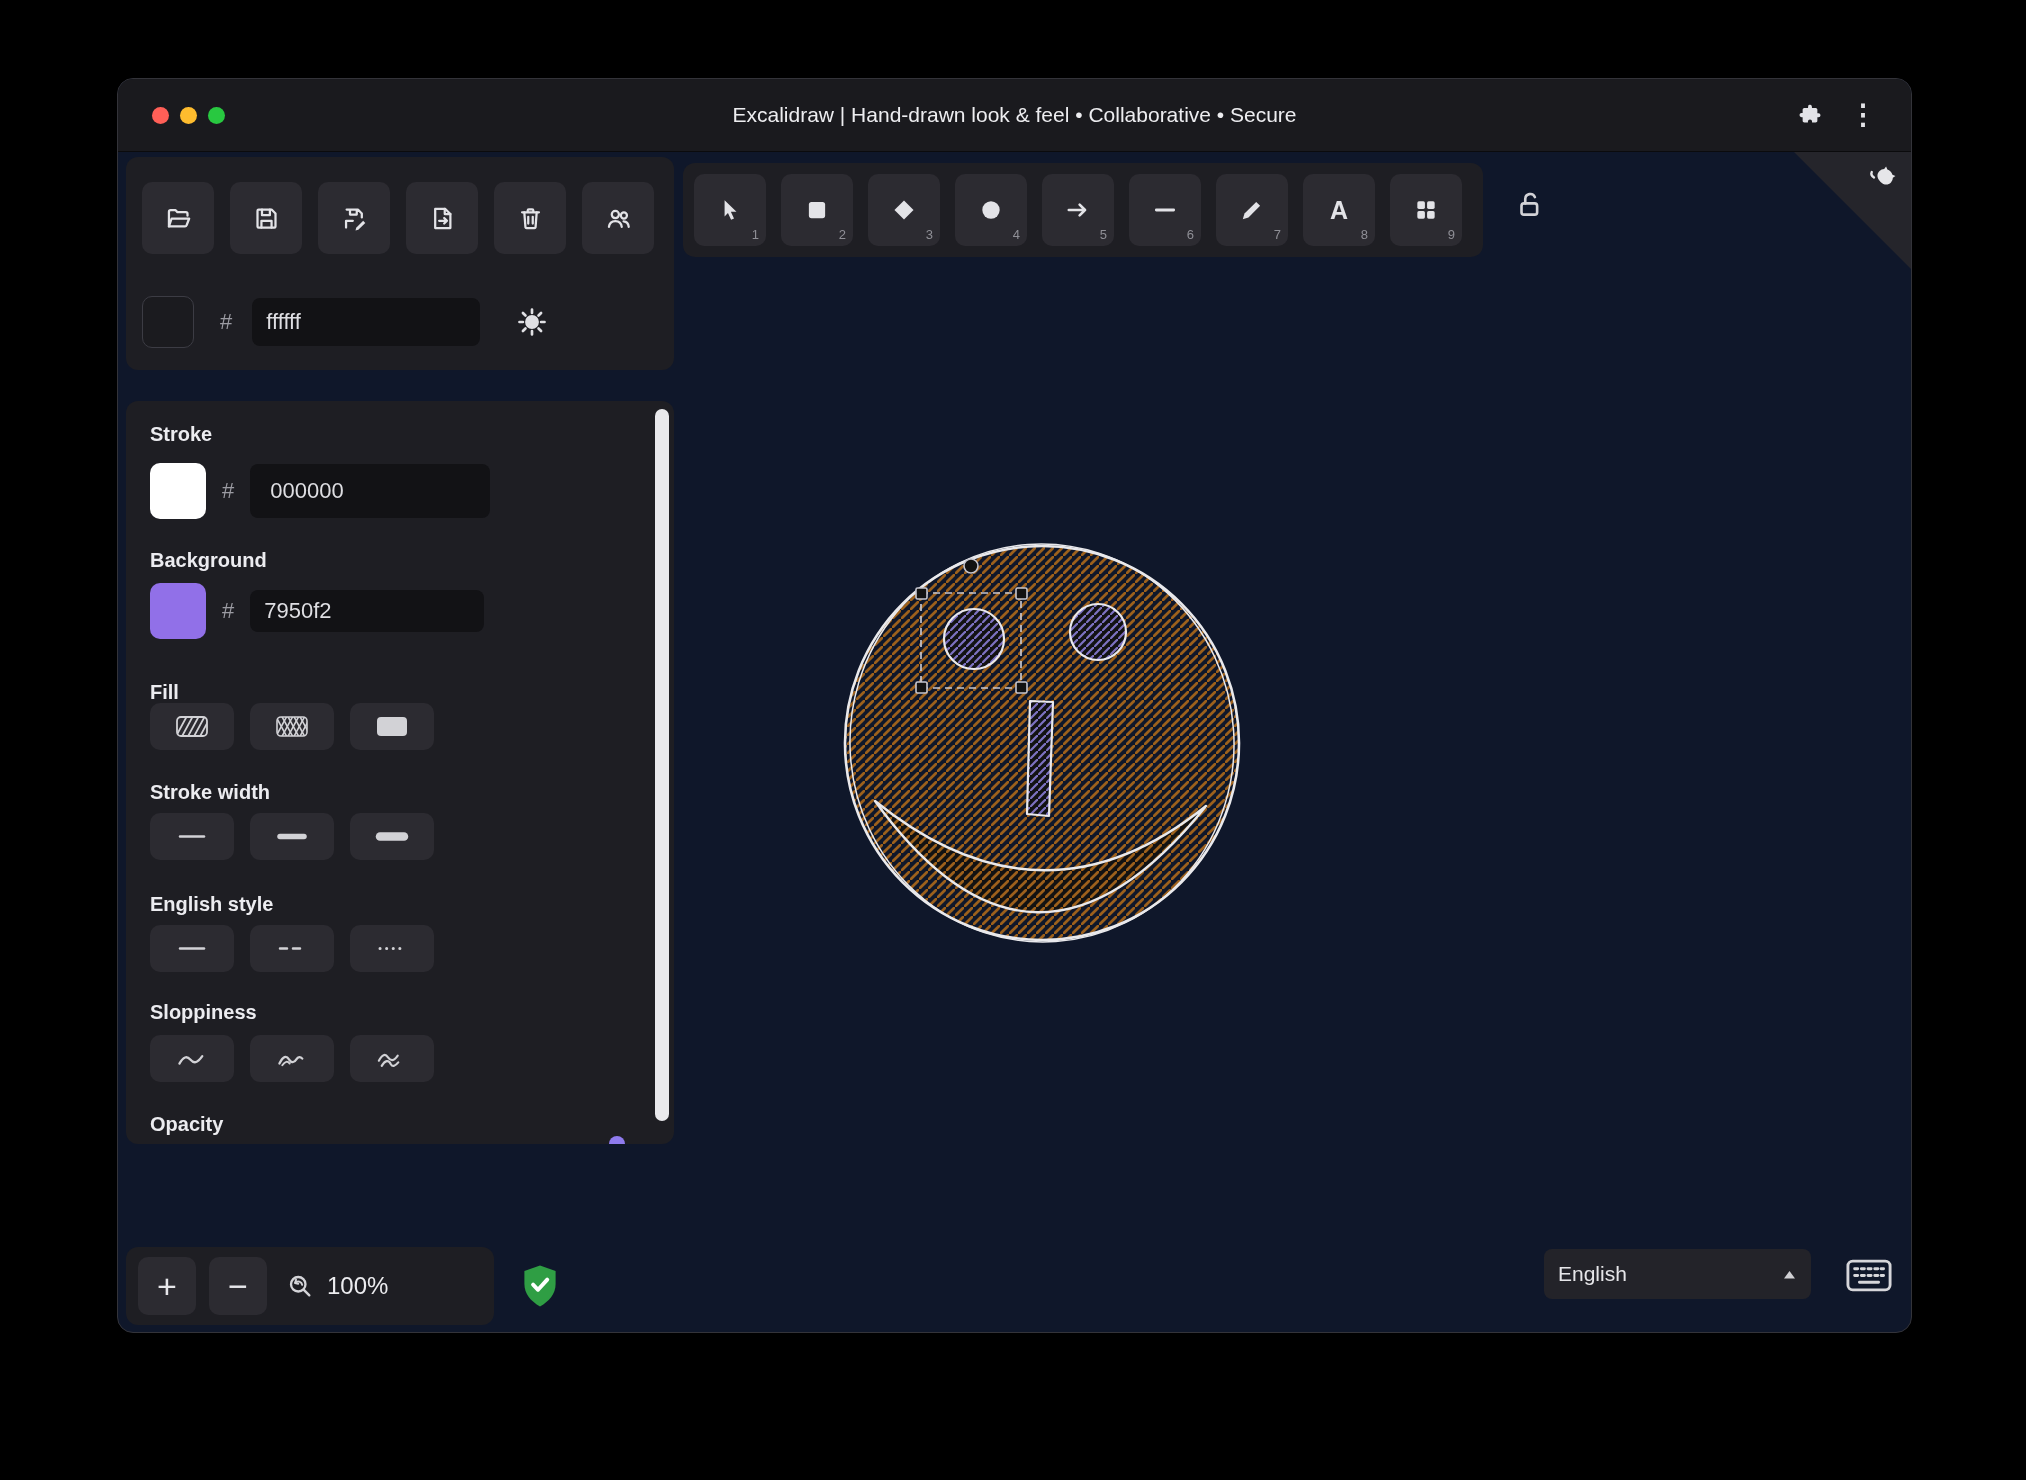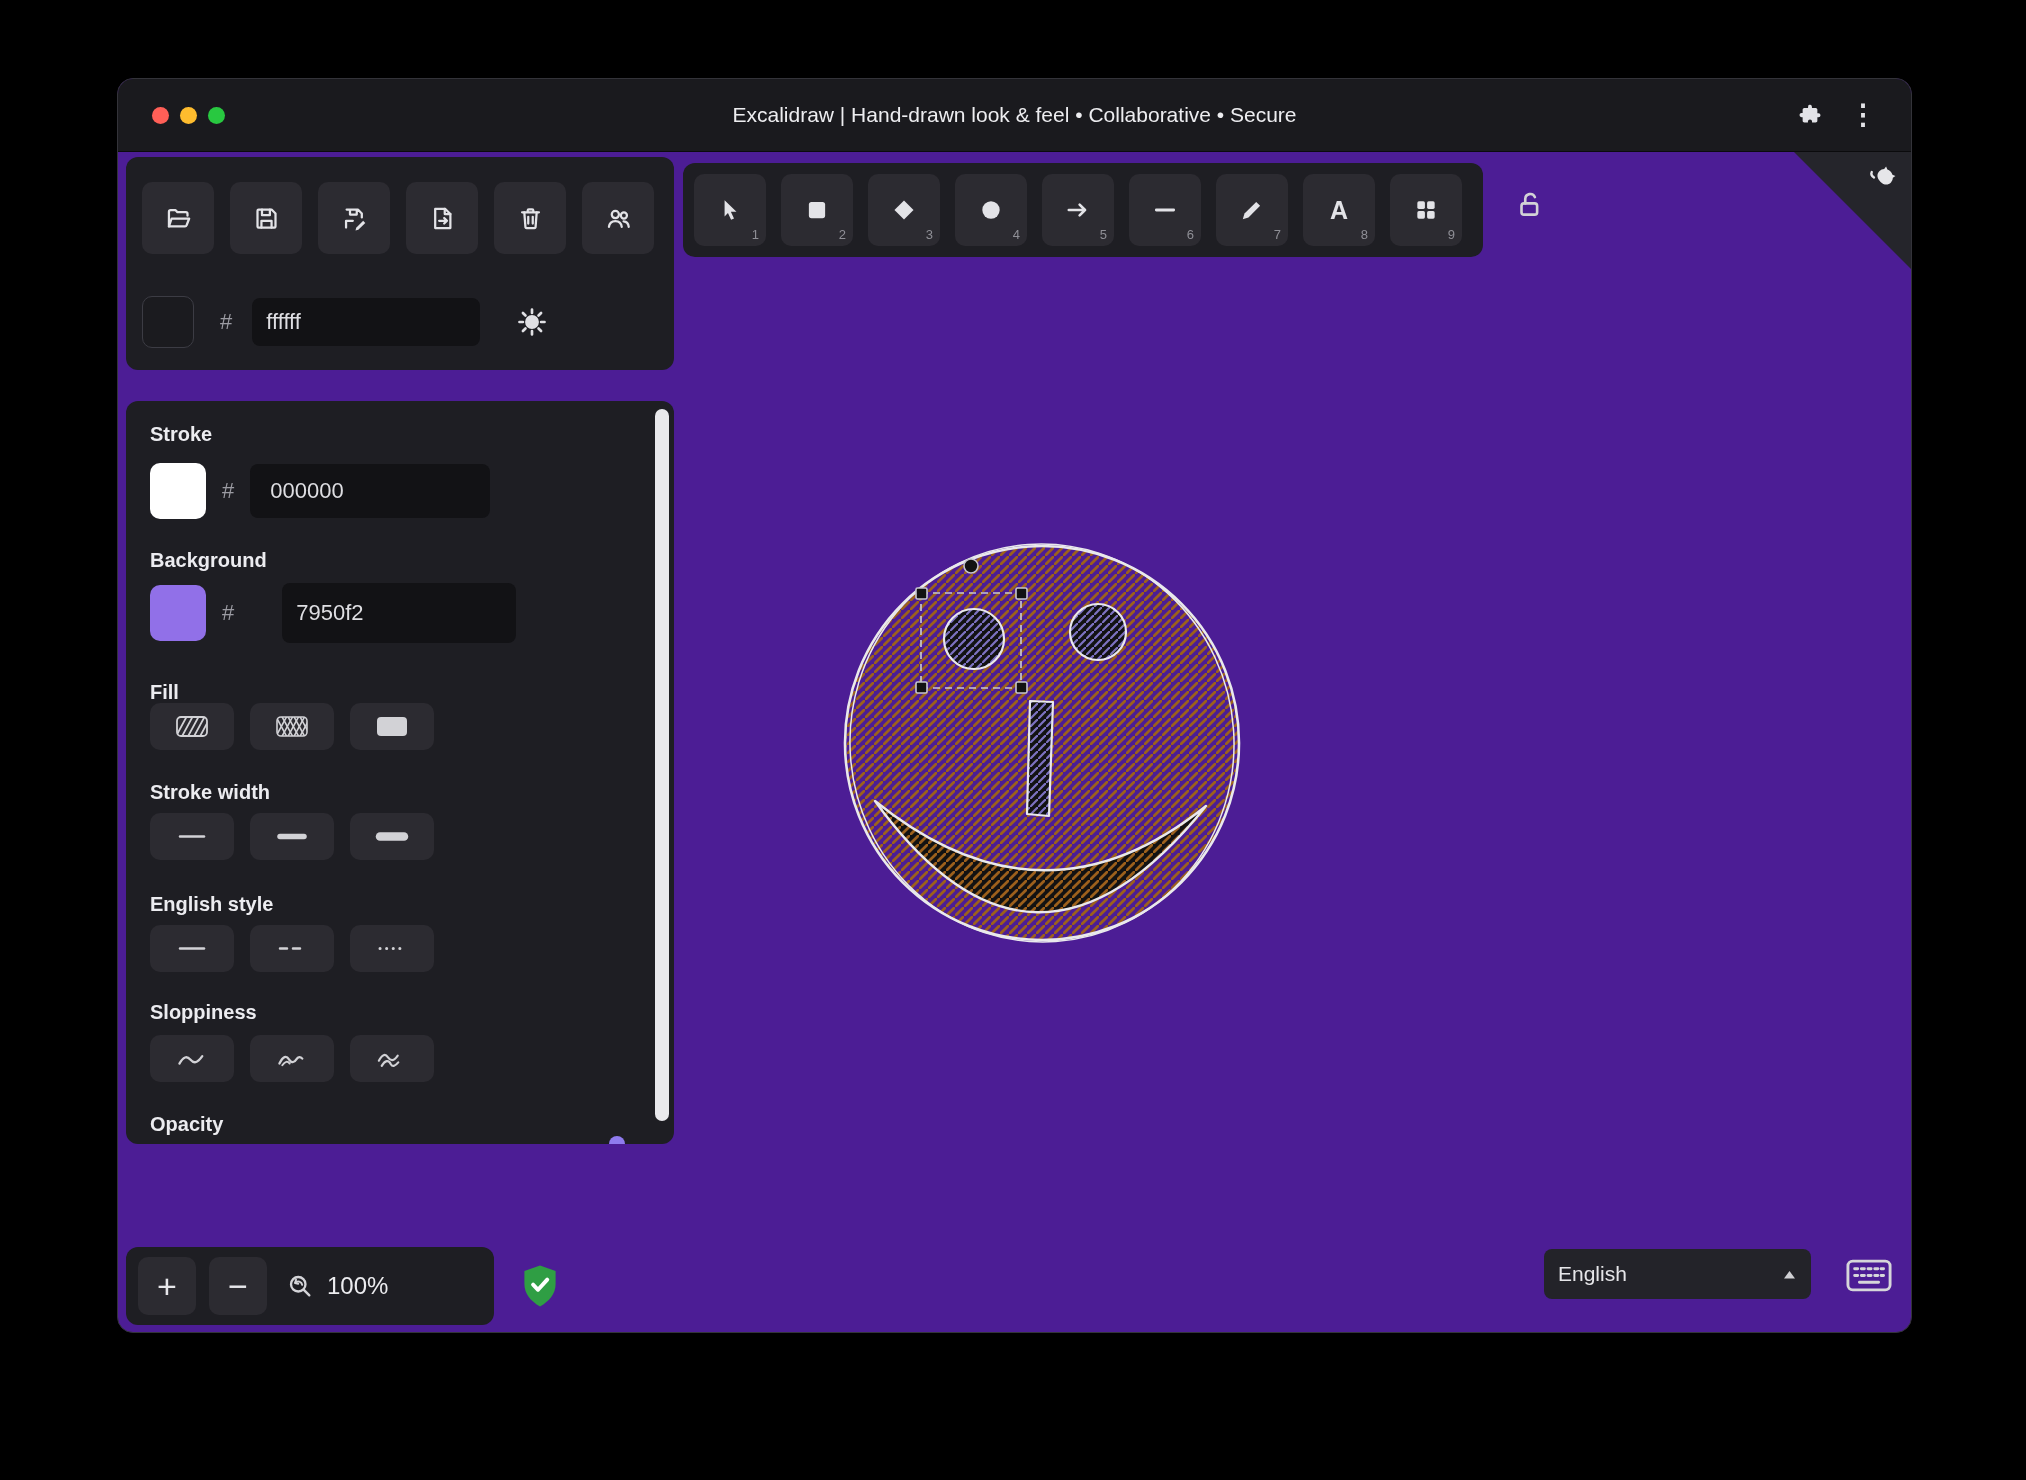--- a/index.html
+++ b/index.html
@@ -1,19 +1,19 @@
 <!DOCTYPE html>
 <html style="--c-traffic_red: #ff5f57; --c-traffic_yellow: #febc2e; --c-traffic_green: #28c840; --c-canvas_swatch: #1b1b1f; --c-stroke_swatch: #ffffff; --c-background_swatch: #9170e8; --c-accent: #8f7bee; --c-shield_green: #2f9e44; --c-face_hatch: #9c601c; --c-eye_hatch: #7d72c2; --c-outline: #e9e9ec; --c-selection: #c6c6cf;"><head>
 <meta charset="utf-8">
 <style>
   html,body{margin:0;padding:0;background:#000;}
   body{width:2026px;height:1480px;position:relative;overflow:hidden;
        font-family:"Liberation Sans",sans-serif;}
   .window{position:absolute;left:117px;top:78px;width:1793px;height:1253px;
-          background:#4c1d95;border-radius:16px;border:1px solid #333339;
+          background:#0f172a;border-radius:16px;border:1px solid #333339;
           box-shadow:0 14px 70px rgba(0,0,0,.75);overflow:hidden;}
   .titlebar{position:absolute;top:0;left:0;right:0;height:72px;background:#1a1a1e;
             border-bottom:1px solid #0b0b0d;z-index:10;}
   .traffic{position:absolute;left:34px;top:28px;display:flex;gap:11px;}
   .tl{width:17px;height:17px;border-radius:50%;display:inline-block;}
   .title{position:absolute;left:50%;top:0;height:72px;transform:translateX(-50%);
          display:flex;align-items:center;color:#ededf0;font-size:21px;white-space:nowrap;}
   .tb-right{position:absolute;right:34px;top:0;height:72px;display:flex;align-items:center;gap:26px;color:#e3e3e7;}
   .kebab{font-size:28px;line-height:1;color:#e3e3e7;font-weight:700;}
 
@@ -283,21 +283,21 @@
     <div class="prow" style="top:62px;">
       <span class="swatch" style="width: 56px; height: 56px; border: none; background: rgb(255, 255, 255);"></span>
       <span class="hashsym">#</span>
       <input class="hexinput" style="width: 206px; height: 54px; padding-left: 20px;" value="000000">
     </div>
 
     <div class="plabel" style="top:148px;">Background</div>
     <div class="prow" style="top:182px;">
       <span class="swatch" style="width: 56px; height: 56px; border: none; background: rgb(145, 112, 232);"></span>
       <span class="hashsym">#</span>
-      <input class="hexinput" style="width: 206px; height: 60px; margin-left: 32px;" value="7950f2">
+      <input class="hexinput" style="width: 206px; height: 42px;" value="7950f2">
     </div>
 
     <div class="plabel" style="top:280px;">Fill</div>
     <div class="prow" style="top:302px;">
       <button class="obtn">
         <span class="icon">
           <svg width="34" height="23" viewBox="0 0 34 23">
             <defs>
                 <clipPath id="cpa">
                   <rect x="2" y="2" width="30" height="19" rx="4"></rect>

